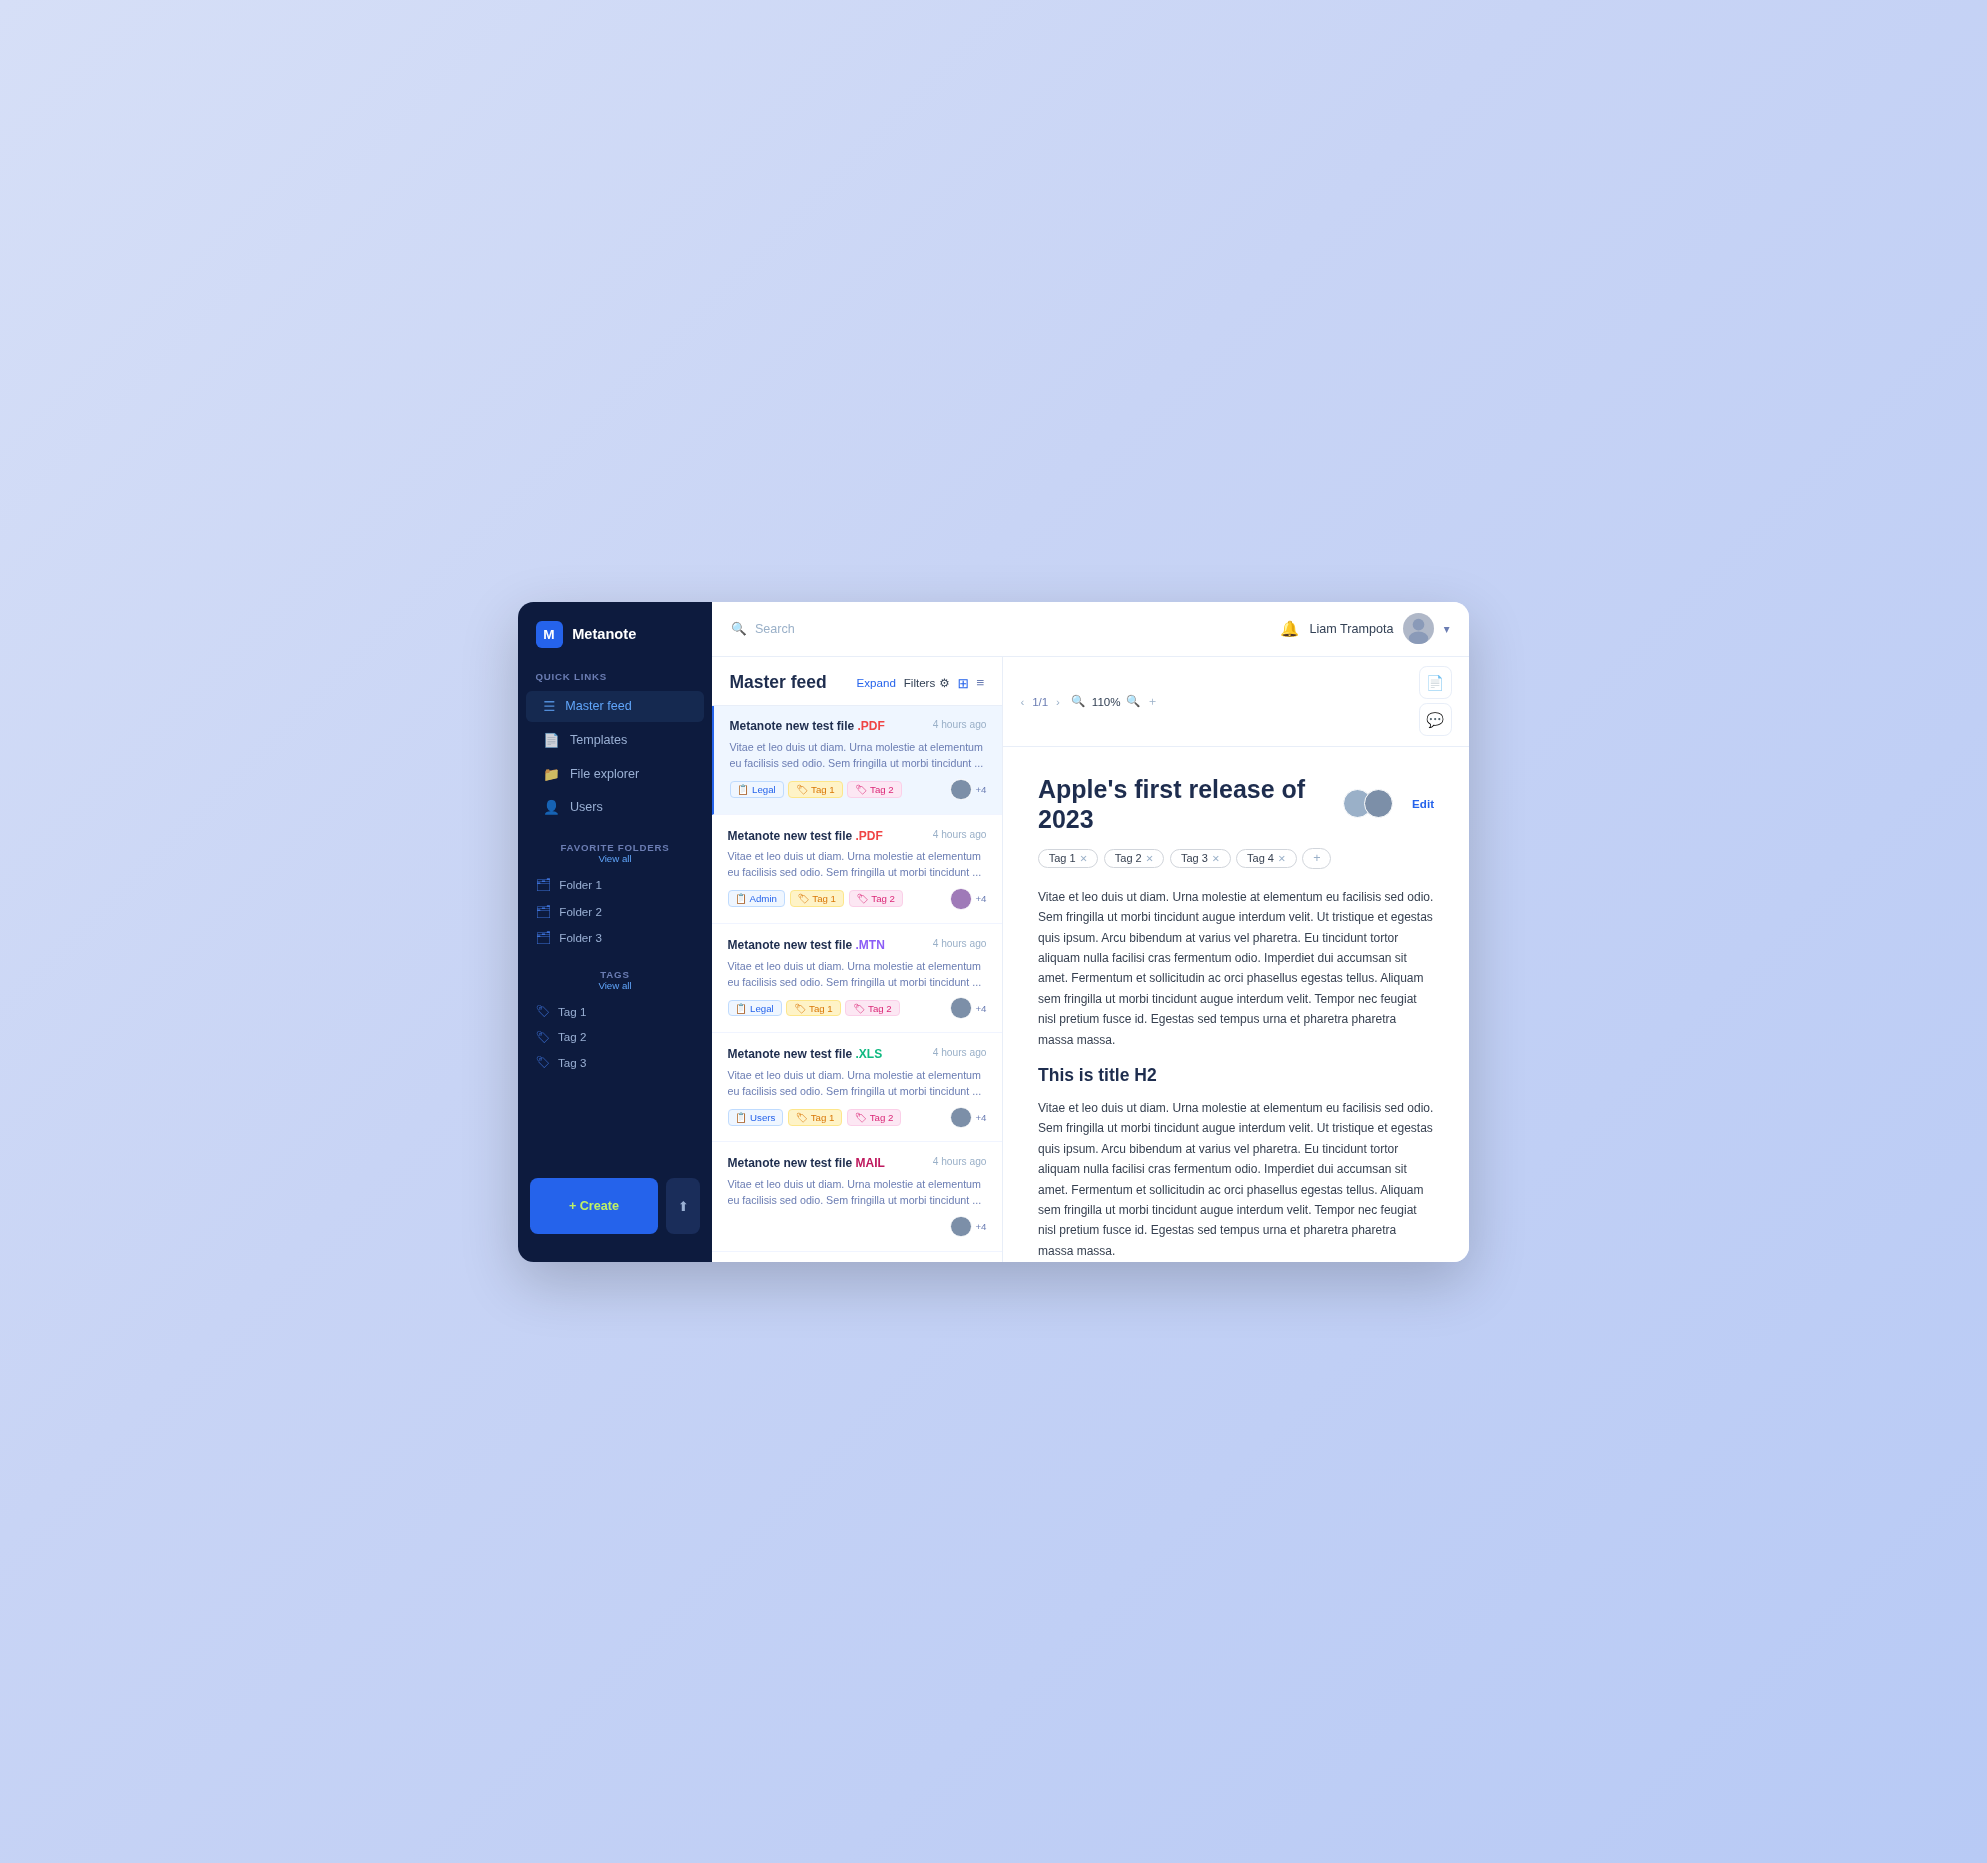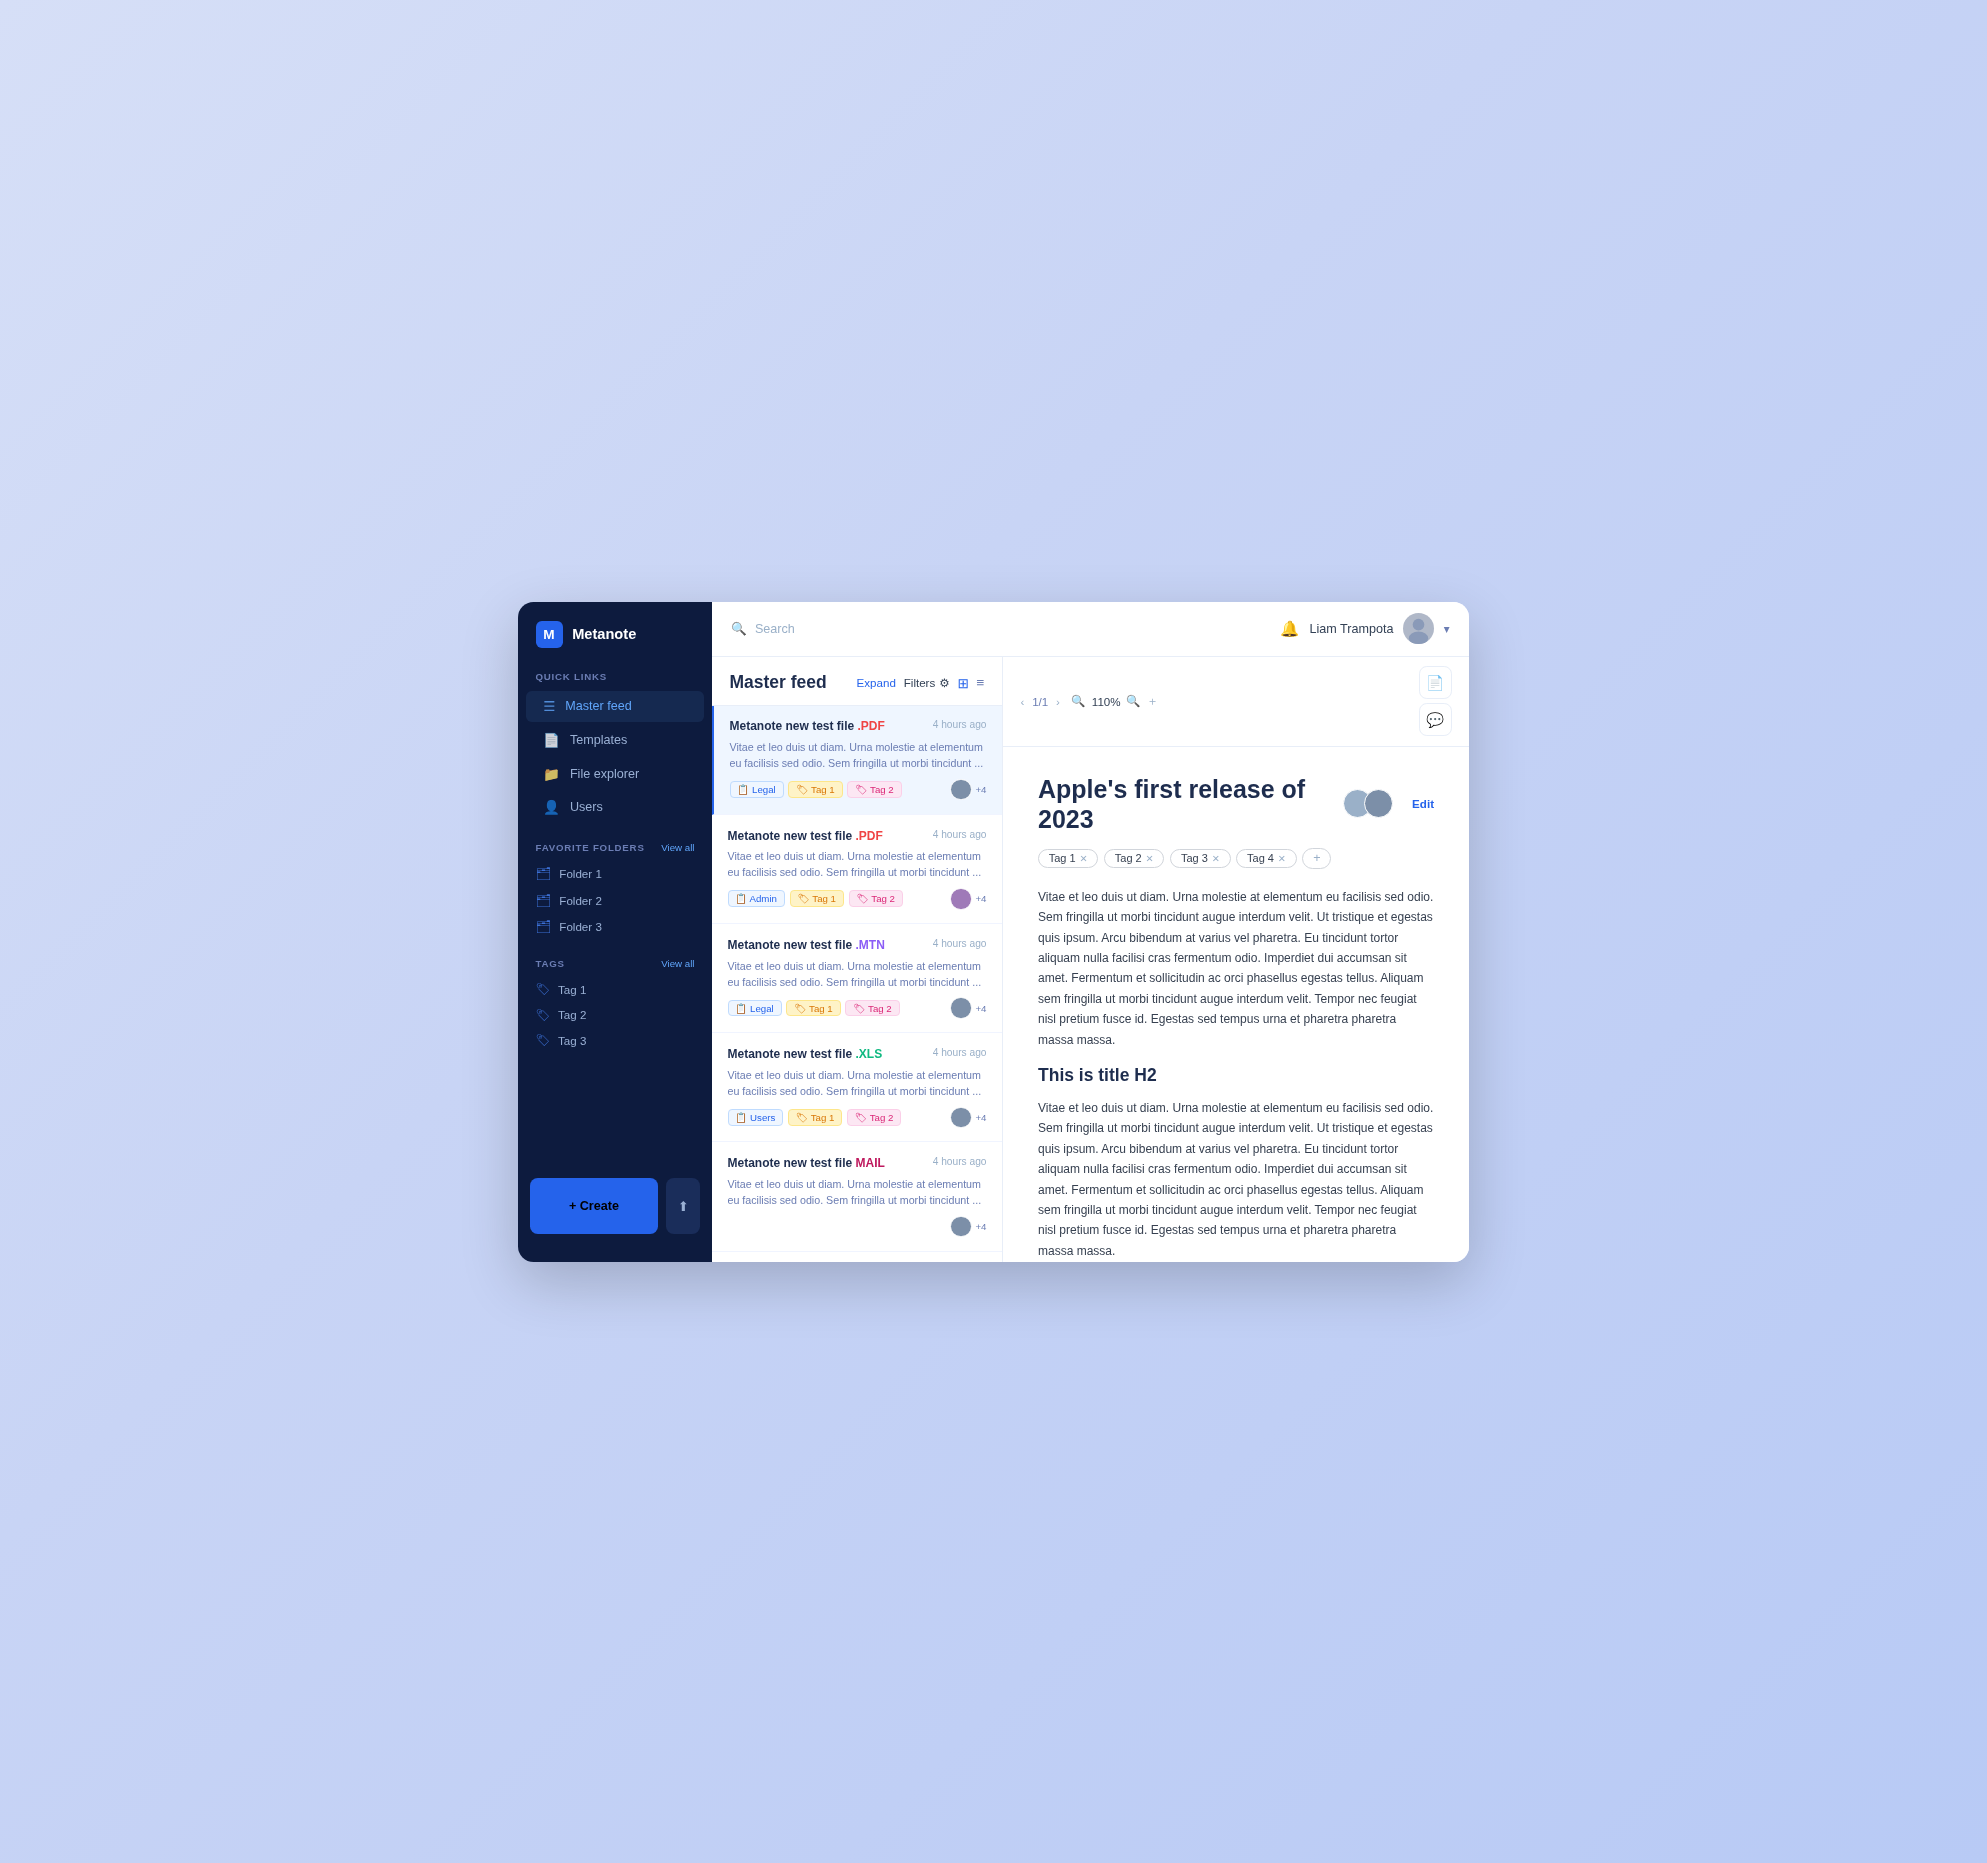--- a/index.html
+++ b/index.html
@@ -76,20 +76,21 @@
     .sidebar-item-icon { font-size: 13.6px; opacity: 0.8; }
 
     .sidebar-section {
       margin-top: 17.5px;
     }
     .sidebar-section-header {
       display: flex;
       justify-content: space-between;
       align-items: center;
       padding: 0 17.5px 7.8px;
+      flex-direction: column;
     }
     .sidebar-section-header-label {
       color: #6b7db3;
       font-size: 9.7px;
       font-weight: 600;
       letter-spacing: 0.08em;
       text-transform: uppercase;
     }
     .sidebar-view-all {
       color: #60a5fa;
@@ -110,21 +111,21 @@
 
     .sidebar-bottom {
       margin-top: auto;
       padding: 15.5px 11.6px 7.8px;
       display: flex;
       gap: 7.8px;
     }
     .create-btn {
       flex: 1;
       background: #2563eb;
-      color: #000000;
+      color: #bef264;
       border: none;
       border-radius: 7.8px;
       padding: 21px;
       font-size: 12.6px;
       font-weight: 600;
       cursor: pointer;
       display: flex;
       align-items: center;
       justify-content: center;
       gap: 5.8px;

